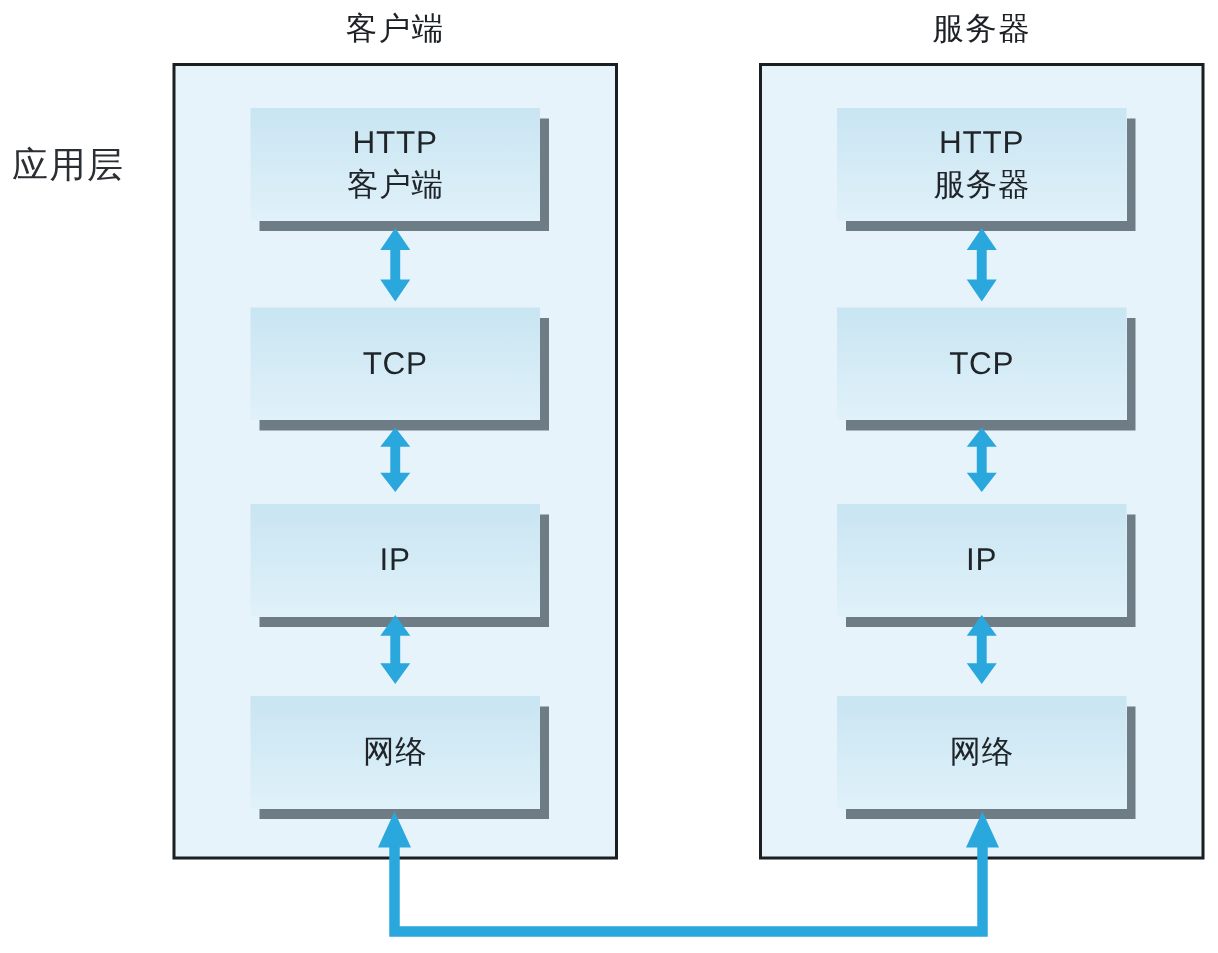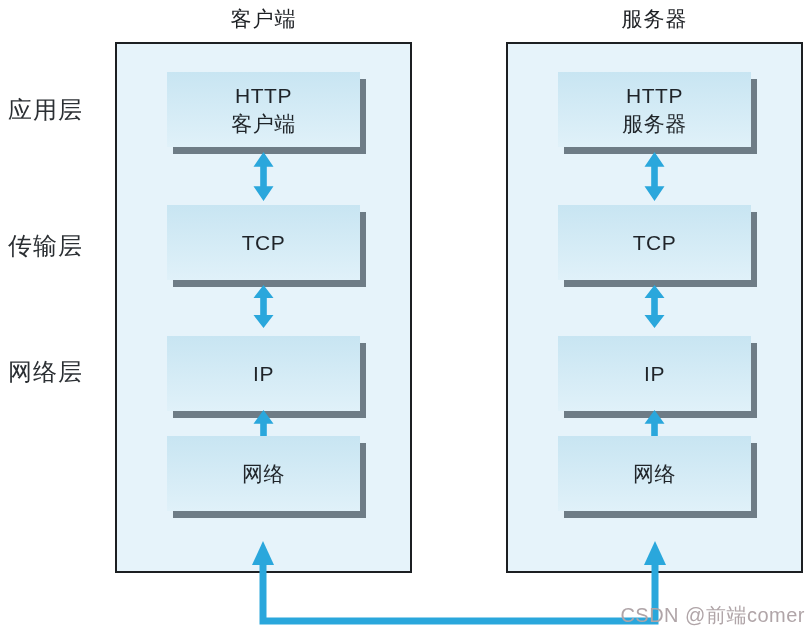--- a/index.html
+++ b/index.html
@@ -33,21 +33,21 @@
   .server-panel{left:506px}
 
   
   .box{
     position:absolute;left:50px;width:193px;height:75px;
     background:linear-gradient(180deg,var(--box-fill-top,#c8e5f2) 0%,var(--box-fill-bottom,#e0f1f9) 100%);
     box-shadow:6px 7px 0 var(--shadow,#6e7c86);
     display:flex;flex-direction:column;align-items:center;justify-content:center;
     font-size:21px;color:#1f2429;line-height:1.32;text-align:center;letter-spacing:.5px;
   }
-  .b1{top:28px}.b2{top:161px}.b3{top:292px}.b4{top:392px}
+  .b1{top:28px}.b2{top:161px}.b3{top:292px}.b4{top:420px}
   .box-line{white-space:nowrap}
   .box-line:empty{display:none}
 
   
   .varrow{position:absolute;left:136px;width:21px;display:block}
   .a1{top:108px;height:49px}
   .a2{top:241px;height:43px}
   .a3{top:366px;height:46px}
   .arrow-fill{fill:var(--arrow,#2aa7dc)}
   .arrow-stroke{stroke:var(--arrow,#2aa7dc)}
@@ -60,22 +60,20 @@
     position:absolute;right:7px;top:602px;
     font-size:20px;color:var(--watermark,#b0a5a8);letter-spacing:.5px;white-space:nowrap;
   }
 </style>
 </head>
 <body>
 
 <div class="canvas">
 
   <div class="layer-label l1">应用层</div>
-  <div class="layer-label l2">传输层</div>
-  <div class="layer-label l3">网络层</div>
 
   <div class="col-title client-title">客户端</div>
   <div class="col-title server-title">服务器</div>
 
   <div class="panel client-panel">
     <div class="box b1">
       <div class="box-line">HTTP</div>
       <div class="box-line">客户端</div>
     </div>
     <svg class="varrow a1" viewBox="0 0 21 50" preserveAspectRatio="none">
@@ -122,15 +120,14 @@
       <div class="box-line">网络</div>
     </div>
   </div>
 
   <svg class="connector" width="812" height="635" viewBox="0 0 812 635">
     <path class="arrow-stroke" d="M263 558 L263 621 L655 621 L655 558" fill="none" stroke-width="7" stroke-linejoin="miter"></path>
     <polygon class="arrow-fill" points="263,541 274,565 252,565"></polygon>
     <polygon class="arrow-fill" points="655,541 666,565 644,565"></polygon>
   </svg>
 
-  <div class="watermark">CSDN @前端comer</div>
 
 </div>
 
 </body></html>

